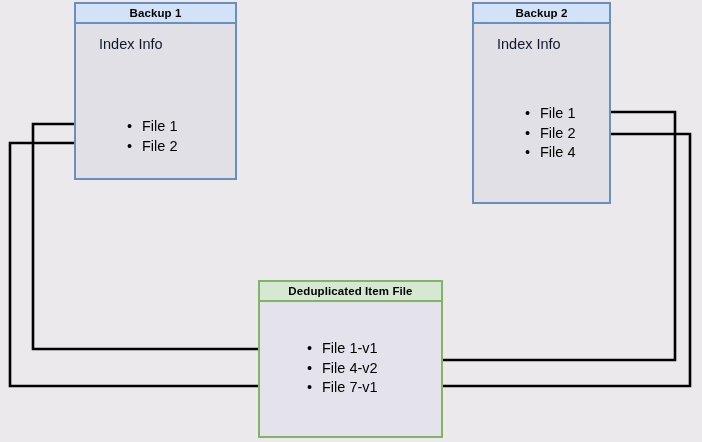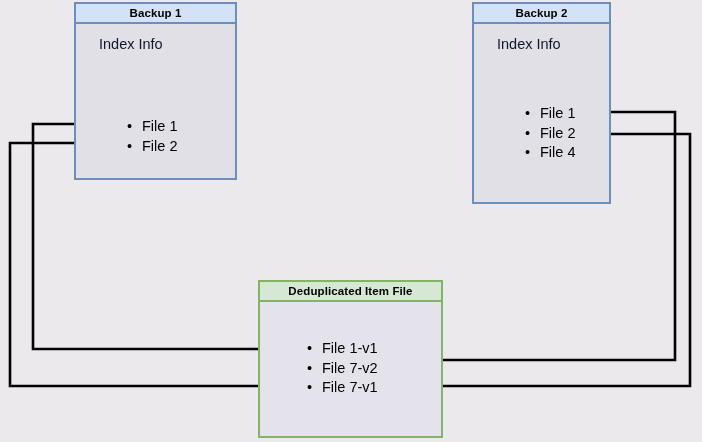--- a/index.html
+++ b/index.html
@@ -143,19 +143,19 @@
         <li>File 4</li>
       </ul>
     </div>
   </div>
 
   <div class="node green" id="dedup">
     <div class="node-header">Deduplicated Item File</div>
     <div class="node-body">
       <ul class="file-list">
         <li>File 1-v1</li>
-        <li>File 7-v2</li>
+        <li>File 4-v2</li>
         <li>File 7-v1</li>
       </ul>
     </div>
   </div>
 
 </div>
 
 </body></html>

